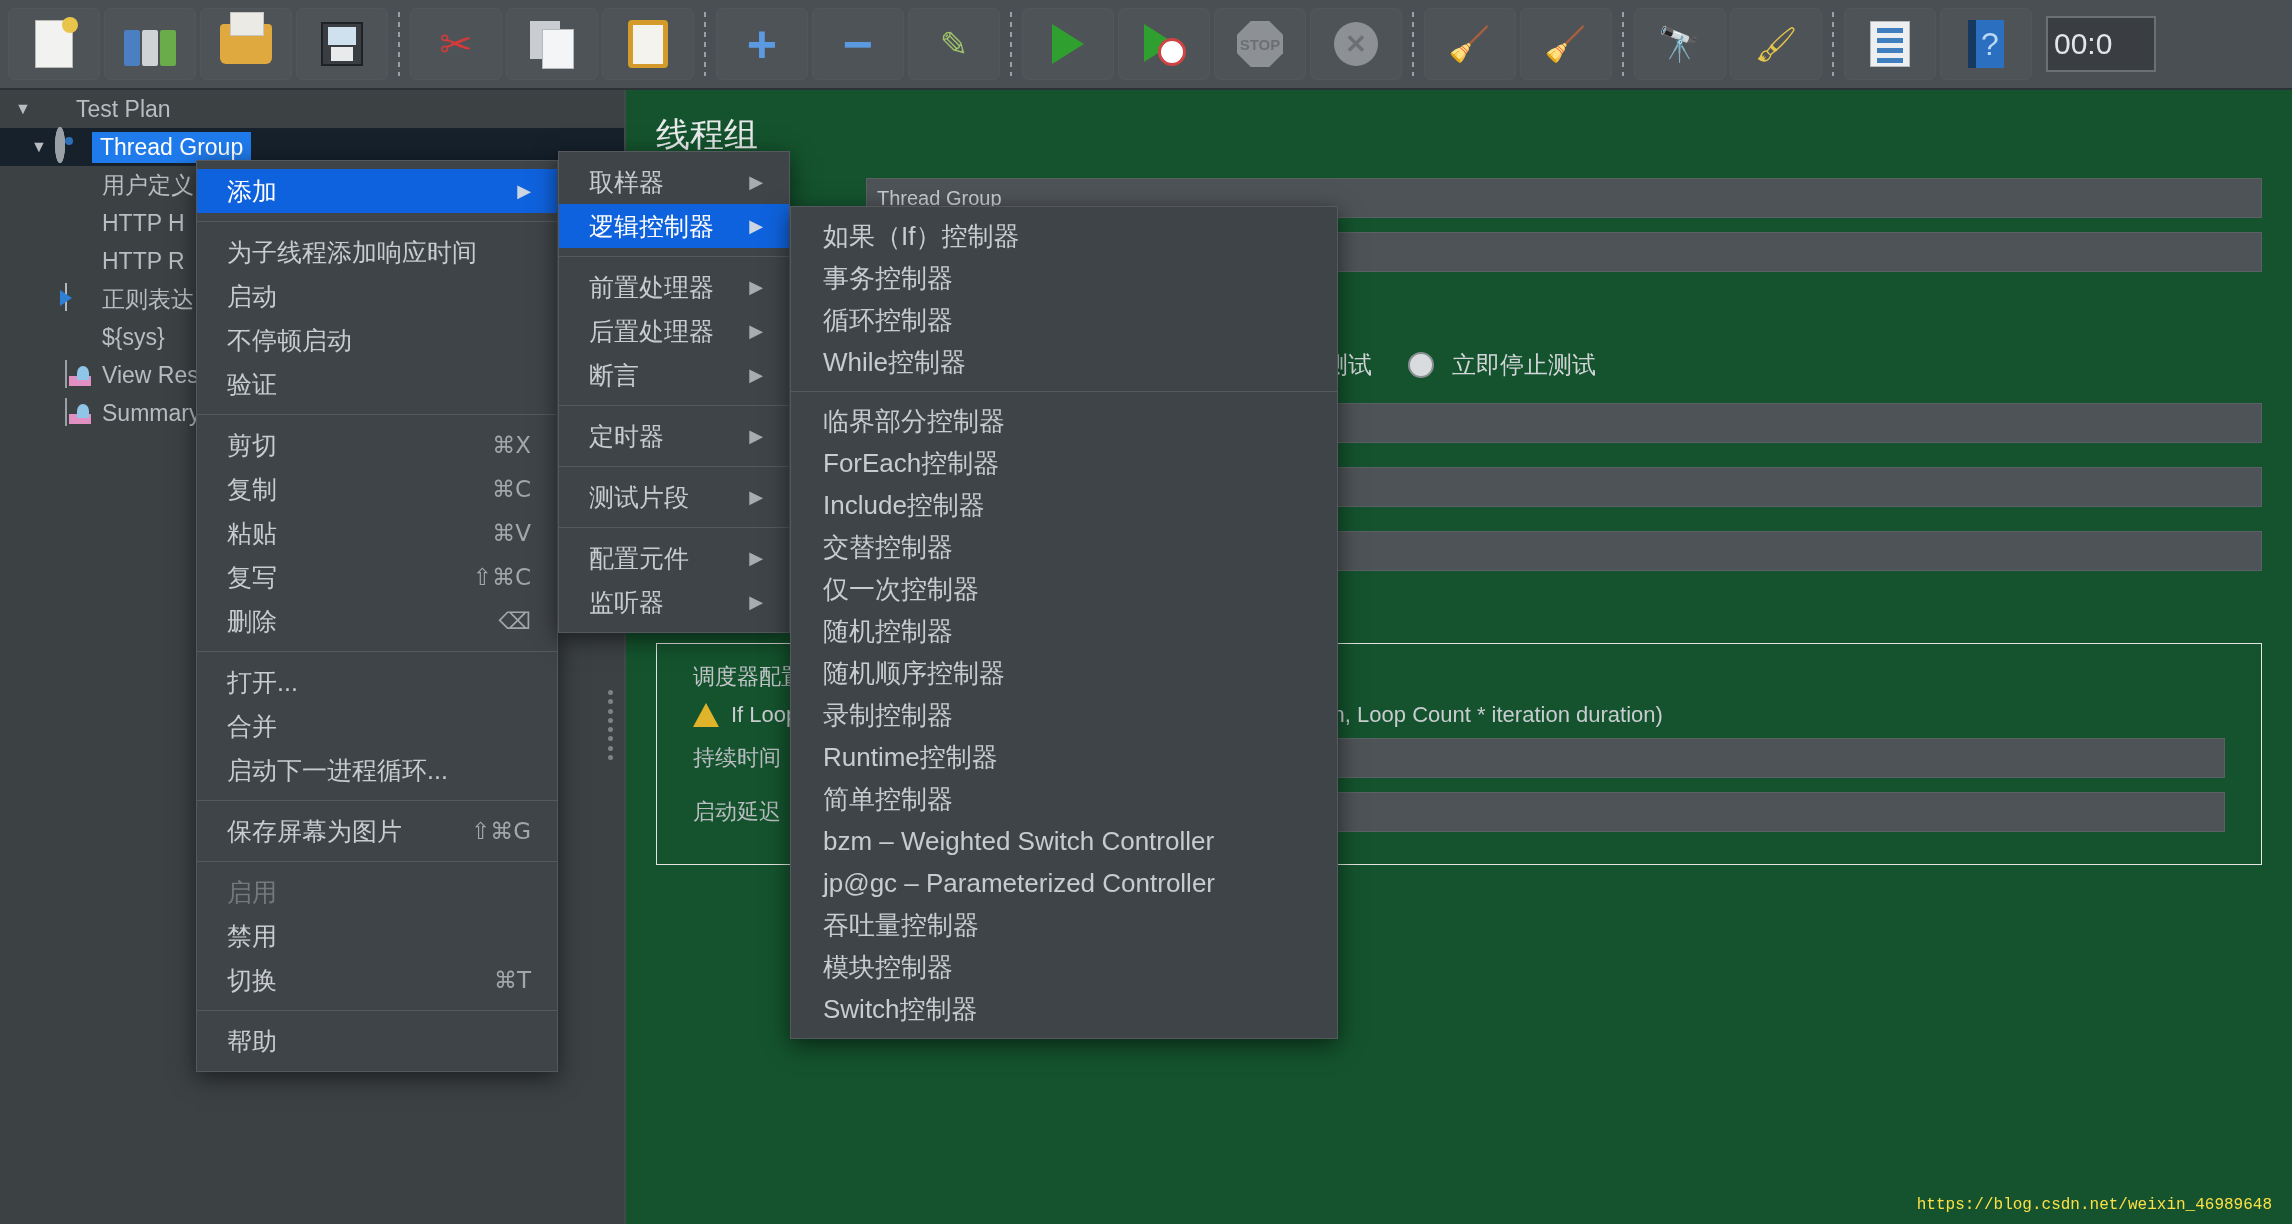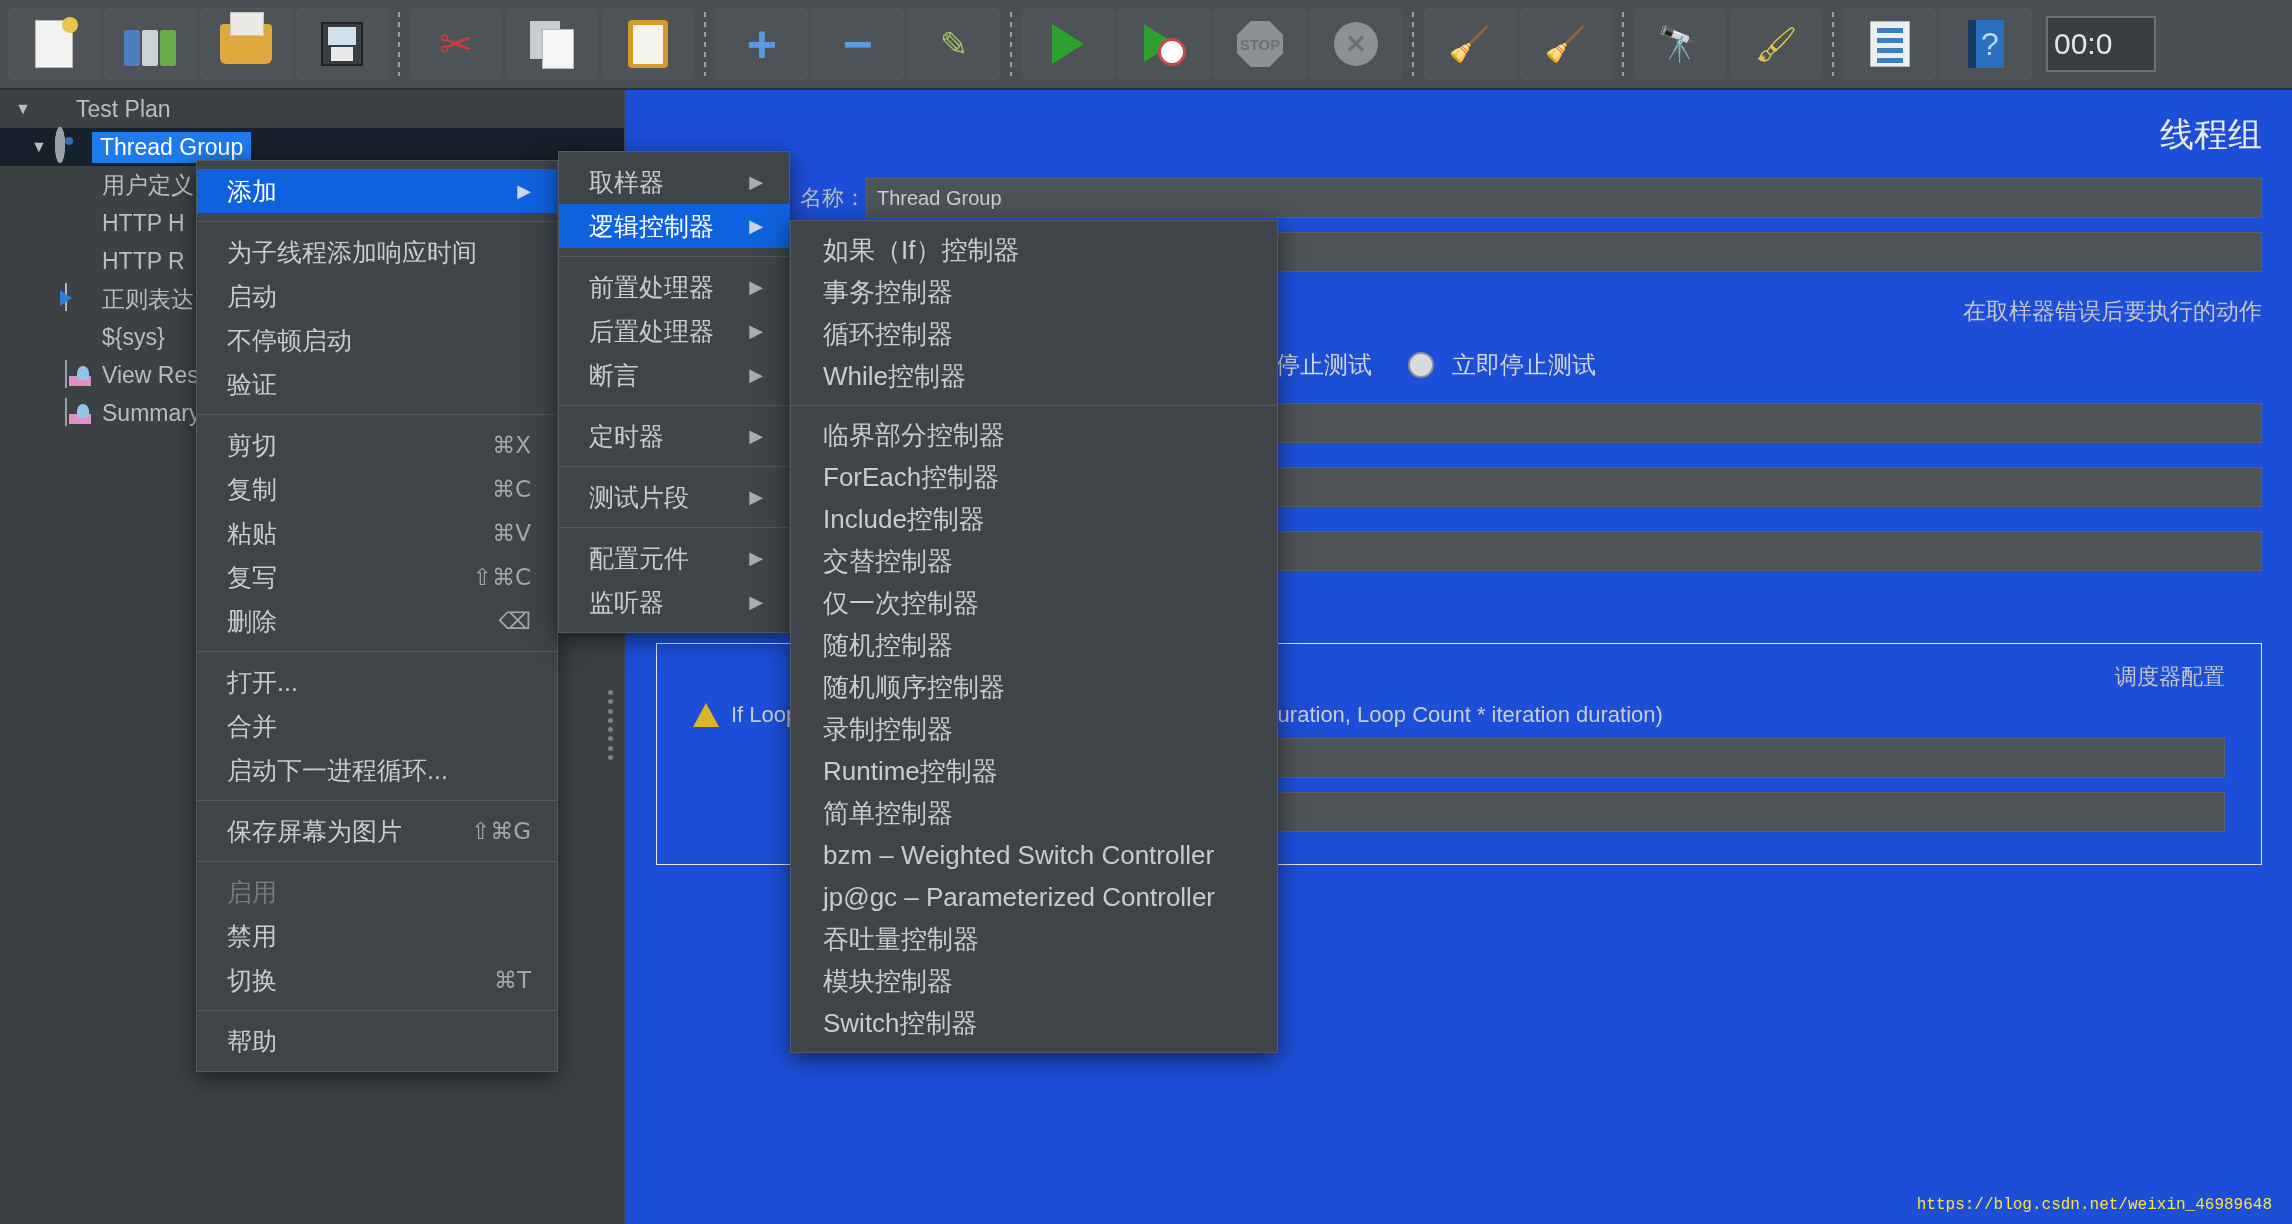--- a/index.html
+++ b/index.html
@@ -99,21 +99,21 @@
   .ic-pipette{ width:28px;height:26px;background:linear-gradient(135deg,#cfd3d7 0 50%,#77b355 50% 100%);clip-path:polygon(0 100%,60% 20%,100% 0,40% 80%);margin-left:3px;}
   .ic-regex{ width:28px;height:24px;background:#f0f2f4;border:1px solid #b4b7ba;position:relative;margin-left:3px;}
   .ic-regex::after{content:"";position:absolute;right:-6px;top:6px;width:0;height:0;border-left:12px solid #2f7fd6;border-top:8px solid transparent;border-bottom:8px solid transparent;}
   .ic-chart{ width:28px;height:24px;background:#3c4144;border-left:2px solid #9aa0a6;border-bottom:2px solid #9aa0a6;position:relative;margin-left:3px;}
   .ic-chart::before{content:"";position:absolute;left:2px;bottom:0;width:22px;height:10px;background:#e28fc4;}
   .ic-chart::after{content:"";position:absolute;left:10px;bottom:6px;width:12px;height:14px;background:#8fc6e8;border-radius:50% 50% 0 0;}
 
   
   .content {
     position:absolute; left:626px; top:90px; right:0; bottom:0;
-    background:#1d4ed8; padding:22px 30px;text-align:right;
+    background:#14532d; padding:22px 30px;
   }
   .content h1 { color:#e8eaec; font-size:34px; font-weight:normal; margin-bottom:20px;}
   .field-row { display:flex; align-items:center; margin-bottom:14px; }
   .field-lbl { color:#b9bdc1; font-size:22px; width:210px; }
   .field-in {
     flex:1; height:40px; background:#4e5357; border:1px solid #5b6064;
     color:#c9ccd0; font-size:20px; padding:0 10px; display:flex; align-items:center;
   }
   .radio-row { display:flex; align-items:center; gap:36px; margin:22px 0; color:#d2d5d8; font-size:24px;}
   .radio { display:flex; align-items:center; gap:18px;}
@@ -137,21 +137,21 @@
   .mi .mlabel { flex:1; }
   .mi .macc { color:#a3a7ab; font-size:23px; margin-left:40px; font-family:"DejaVu Sans", sans-serif;}
   .mi .marrow { margin-left:30px; color:#a8acb0; font-size:18px;}
   .mi.hl { background:#0f62dd; color:#ffffff; }
   .mi.hl .marrow { color:#cbd6e2; }
   .mi.disabled { color:#74797d; }
   .msep { height:1px; background:#55595d; margin:8px 0; }
 
   #menu1 { left:196px; top:160px; width:362px; }
   #menu2 { left:558px; top:151px; width:232px; }
-  #menu3 { left:790px; top:220px; width:488px; }
+  #menu3 { left:790px; top:206px; width:548px; }
 
   #menu3 .mi { font-size:26px; height:42px; padding-left:32px;}
 
   
   .wm { position:absolute; right:20px; bottom:10px; color:#fde047; font-size:16px;font-family:Liberation Mono, monospace; }
 </style>
 </head>
 <body>
 
 <div id="app">

